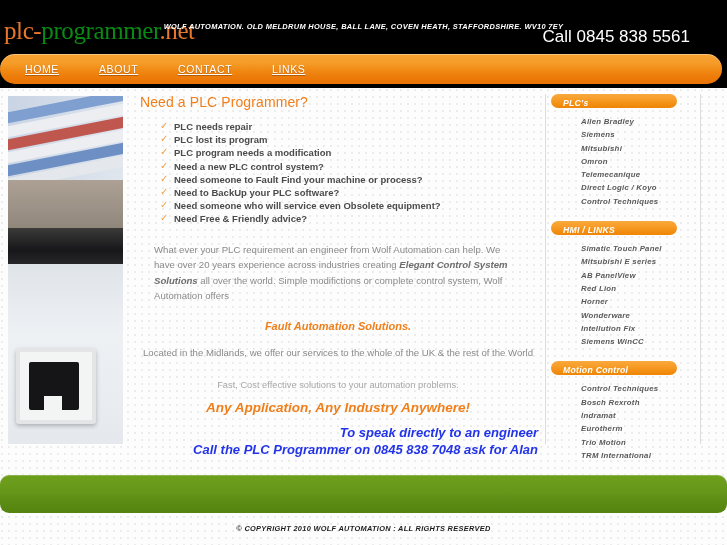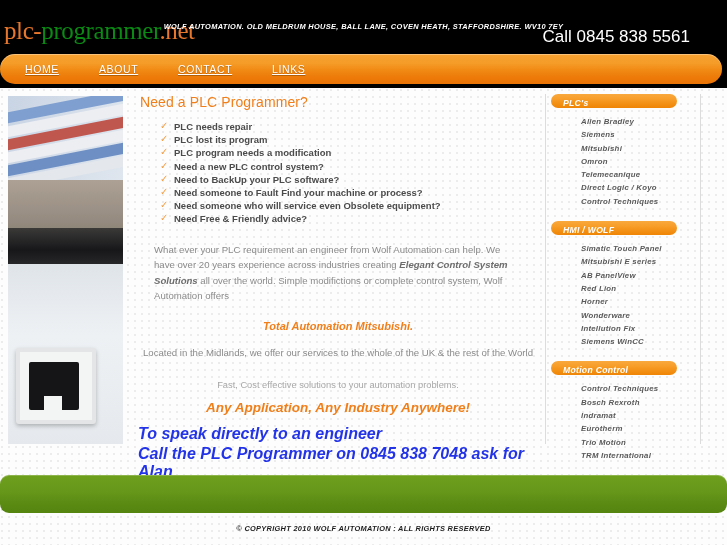--- a/index.html
+++ b/index.html
@@ -210,24 +210,24 @@
   #anyapp {
     color: #F07F1A;
     font-size: 13.5px;
     font-weight: bold;
     font-style: italic;
     text-align: center;
     margin: 0 0 10px 0;
   }
   .blue {
     color: #2334E8;
-    font-size: 16px;
-    font-weight: bold;
-    font-style: italic;
-    text-align: left;
+    font-size: 13px;
+    font-weight: bold;
+    font-style: italic;
+    text-align: right;
     margin: 0 0 2px 0;
   }
   #email {
     color: #17A81A;
     font-size: 8.6px;
     font-weight: bold;
     font-style: italic;
     text-align: center;
     margin: 17px 0 0 0;
     text-decoration: none;
@@ -362,29 +362,29 @@
   <div class="vdiv" id="vdiv-right"></div>
 
   <div id="main">
     <h1 id="headline">Need a PLC Programmer?</h1>
 
     <ul id="bullets">
       <li>PLC needs repair</li>
       <li>PLC lost its program</li>
       <li>PLC program needs a modification</li>
       <li>Need a new PLC control system?</li>
+      <li>Need someone to Fault Find your machine or process?</li>
       <li>Need to BackUp your PLC software?</li>
-      <li>Need someone to Fault Find your machine or process?</li>
       <li>Need someone who will service even Obsolete equipment?</li>
       <li>Need Free &amp; Friendly advice?</li>
     </ul>
 
     <p class="para"><span>What ever your PLC requirement  an engineer from Wolf Automation can help. We have over 20 years experience across  industries creating </span><b>Elegant Control System Solutions</b><span> all over the world.  Simple modifictions or complete control system, Wolf Automation offers</span></p>
 
-    <p id="tas">Total Automation Mitsubishi.</p>
+    <p id="tas">Fault Automation Solutions.</p>
 
     <p id="loc">Located in the Midlands, we offer our services to the whole of the UK &amp; the rest of the World</p>
 
     <p id="fast">Fast, Cost effective solutions to your automation problems.</p>
 
     <p id="anyapp">Any Application, Any Industry Anywhere!</p>
 
     <p class="blue">To speak directly to an engineer</p>
     <p class="blue">Call the PLC Programmer on 0845 838 7048 ask for Alan</p>
 
@@ -397,21 +397,21 @@
     <ul class="sb-list">
       <li>Allen Bradley</li>
       <li>Siemens</li>
       <li>Mitsubishi</li>
       <li>Omron</li>
       <li>Telemecanique</li>
       <li>Direct Logic / Koyo</li>
       <li>Control Techniques</li>
     </ul>
 
-    <div class="sb-head">HMI / WOLF</div>
+    <div class="sb-head">HMI / LINKS</div>
     <ul class="sb-list">
       <li>Simatic Touch Panel</li>
       <li>Mitsubishi E series</li>
       <li>AB PanelView</li>
       <li>Red Lion</li>
       <li>Horner</li>
       <li>Wonderware</li>
       <li>Intellution Fix</li>
       <li>Siemens WinCC</li>
     </ul>

